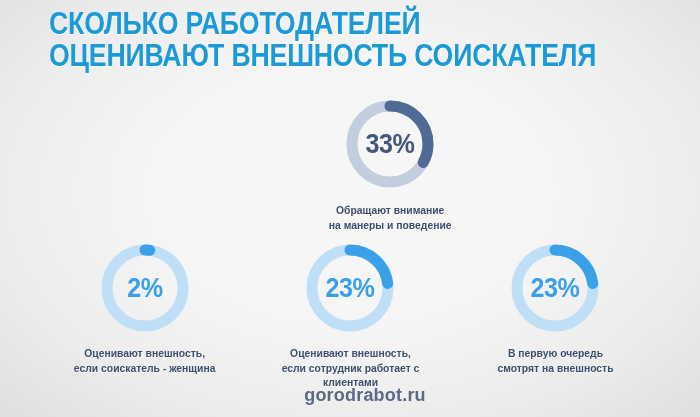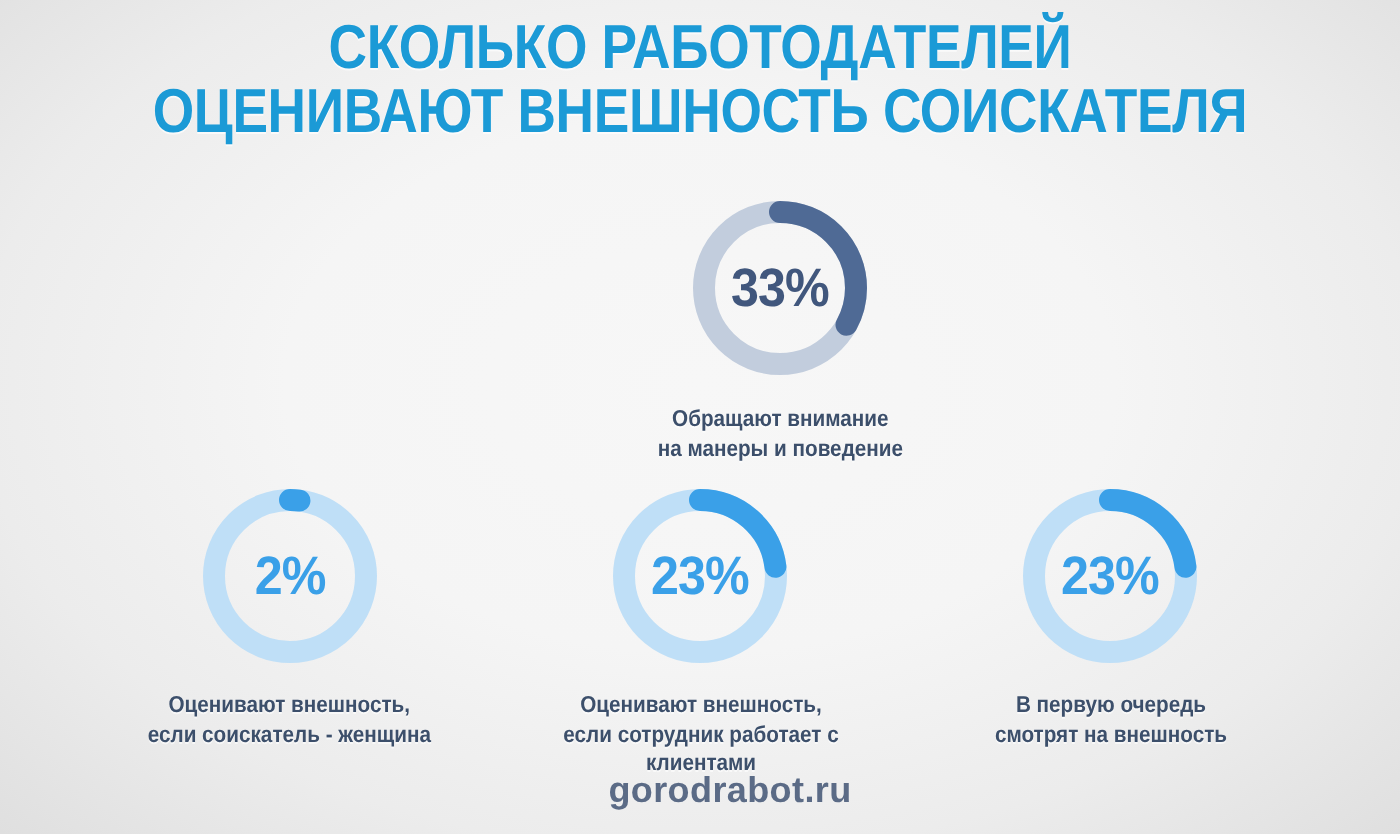--- a/index.html
+++ b/index.html
@@ -24,21 +24,20 @@
                 #d9d9d9 100%);
     box-sizing: border-box;
   }
 
   
   .title-block {
     position: absolute;
     top: 8px;
     left: 0;
     width: 700px;
-    text-align: center;
     line-height: 1.03;
   }
   .title-line {
     display: block;
     color: #1b9ad6;
     font-weight: 700;
     font-size: 31px;
     letter-spacing: -0.2px;
     transform: scaleX(0.86);
     transform-origin: center center;

